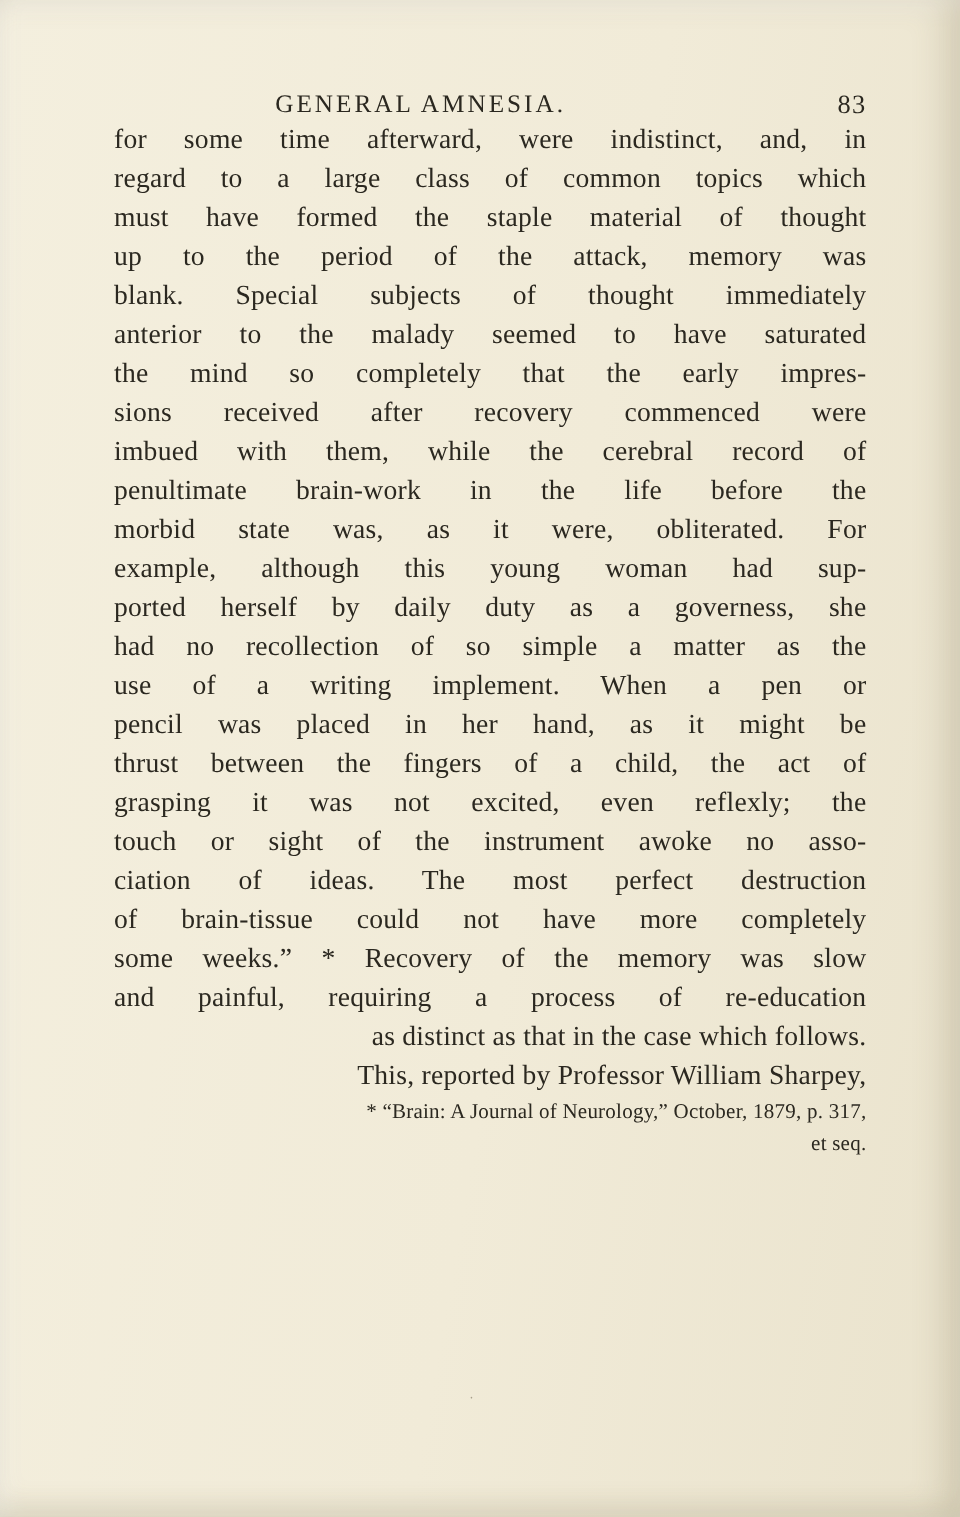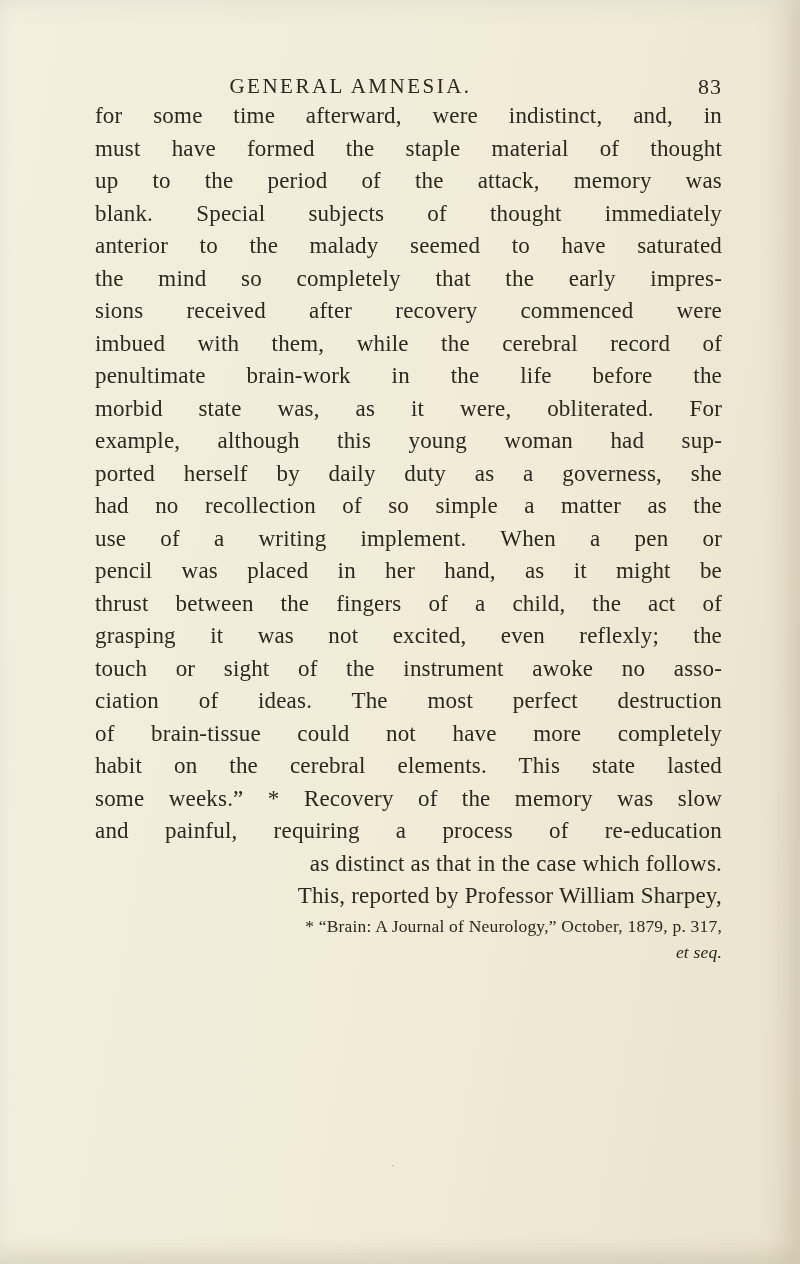--- a/index.html
+++ b/index.html
@@ -55,21 +55,21 @@
   }
   .para2 {
     text-indent: 30px;
   }
   .footnote {
     margin-top: 0;
     font-size: 17.5px;
     line-height: 26px;
     letter-spacing: 0.2px;
   }
-  .footnote .et-seq { font-style: italic; }
+  .footnote .et-seq { }
   .printers-mark {
     position: absolute;
     left: 391px; top: 1162px;
     width: 6px; height: 7px;
     color: #6b6350;
     opacity: 0.55;
     font-size: 11px;
     line-height: 7px;
   }
 </style>
@@ -79,40 +79,40 @@
 <div class="page">
 
   <div class="running-head">
     <span class="head-title">GENERAL AMNESIA.</span>
     <span class="page-number">83</span>
   </div>
 
   <div class="body-text">
     <div>
       <div class="line just">for some time afterward, were indistinct, and, in</div>
+      <div class="line just">regard to a large class of common topics which</div>
       <div class="line just">must have formed the staple material of thought</div>
       <div class="line just">up to the period of the attack, memory was</div>
       <div class="line just">blank. Special subjects of thought immediately</div>
       <div class="line just">anterior to the malady seemed to have saturated</div>
       <div class="line just">the mind so completely that the early impres-</div>
       <div class="line just">sions received after recovery commenced were</div>
       <div class="line just">imbued with them, while the cerebral record of</div>
       <div class="line just">penultimate brain-work in the life before the</div>
       <div class="line just">morbid state was, as it were, obliterated. For</div>
       <div class="line just">example, although this young woman had sup-</div>
       <div class="line just">ported herself by daily duty as a governess, she</div>
       <div class="line just">had no recollection of so simple a matter as the</div>
       <div class="line just">use of a writing implement. When a pen or</div>
       <div class="line just">pencil was placed in her hand, as it might be</div>
       <div class="line just">thrust between the fingers of a child, the act of</div>
       <div class="line just">grasping it was not excited, even reflexly; the</div>
       <div class="line just">touch or sight of the instrument awoke no asso-</div>
       <div class="line just">ciation of ideas. The most perfect destruction</div>
       <div class="line just">of brain-tissue could not have more completely</div>
-      <div class="line just">habit on the cerebral elements. This state lasted</div>
       <div class="line just">some weeks.” * Recovery of the memory was slow</div>
       <div class="line just">and painful, requiring a process of re-education</div>
       <div class="line">as distinct as that in the case which follows.</div>
     </div>
     <div>
       <div class="line para2">This, reported by Professor William Sharpey,</div>
     </div>
   </div>
 
   <div class="footnote">

